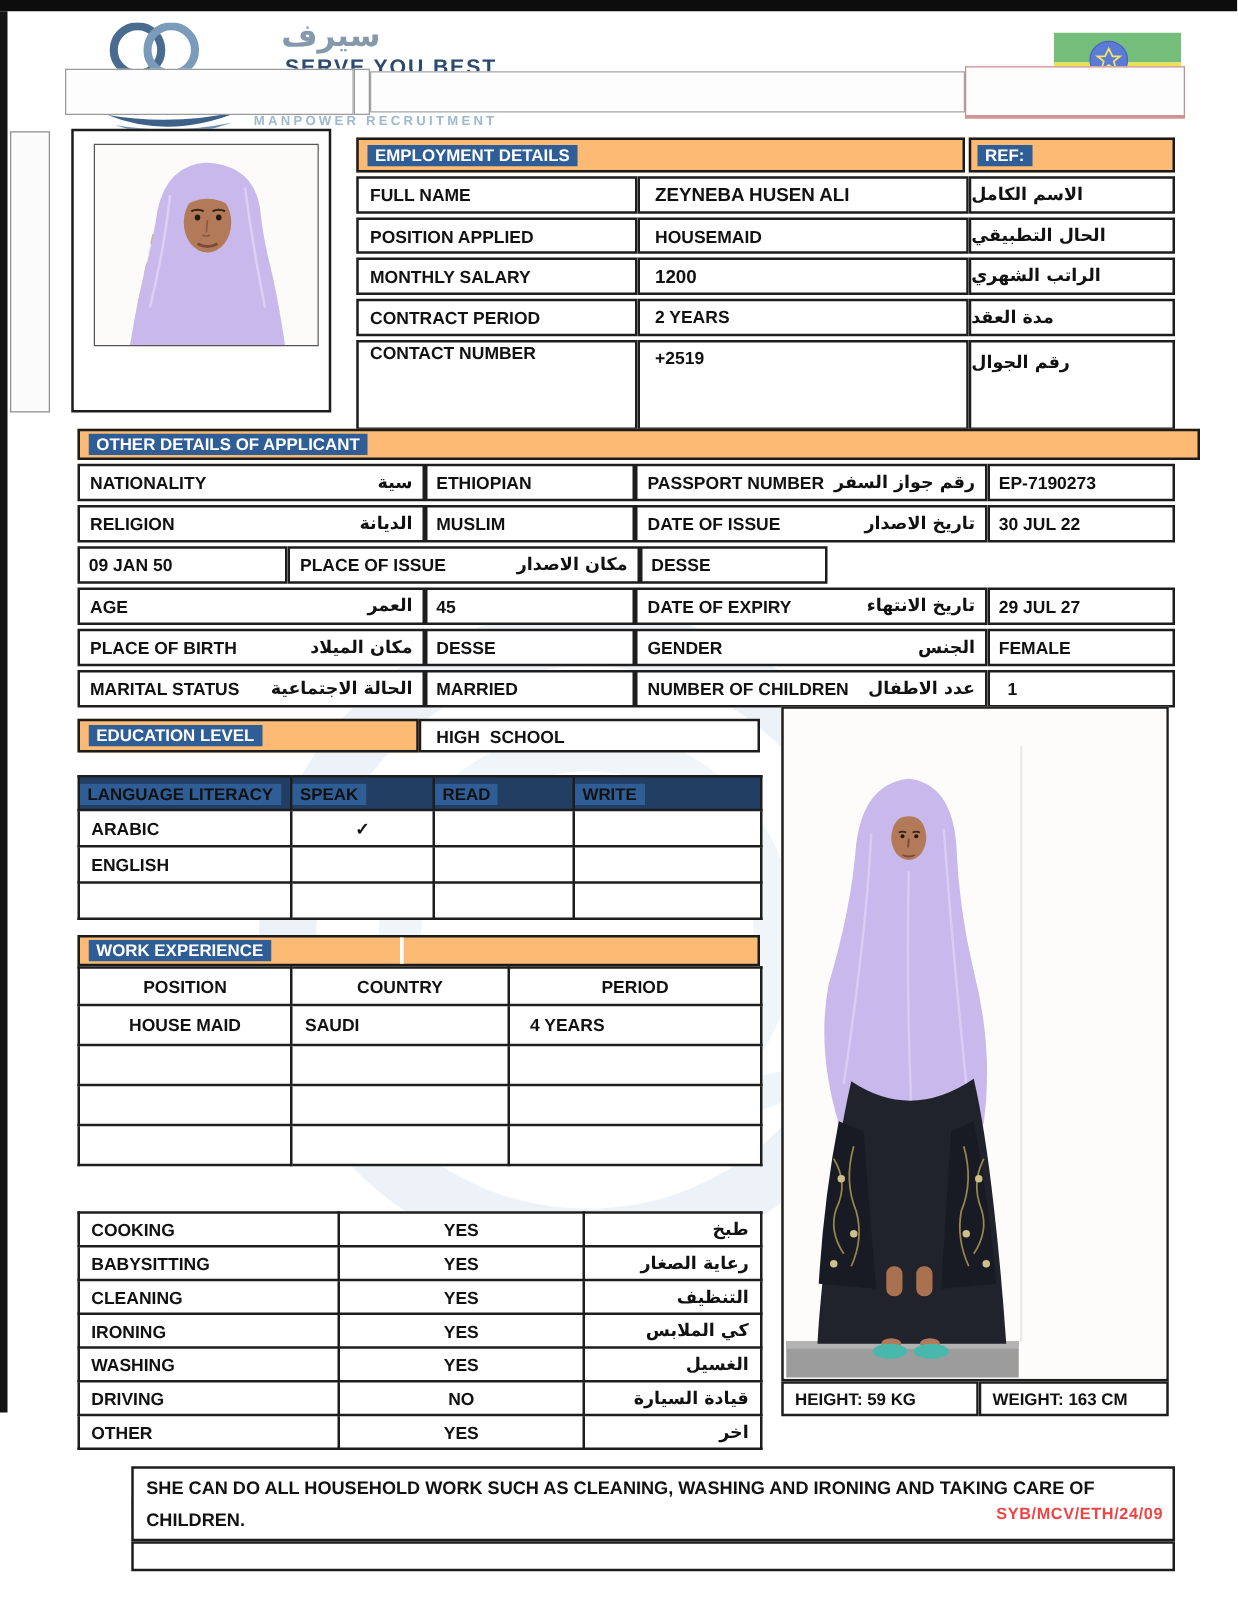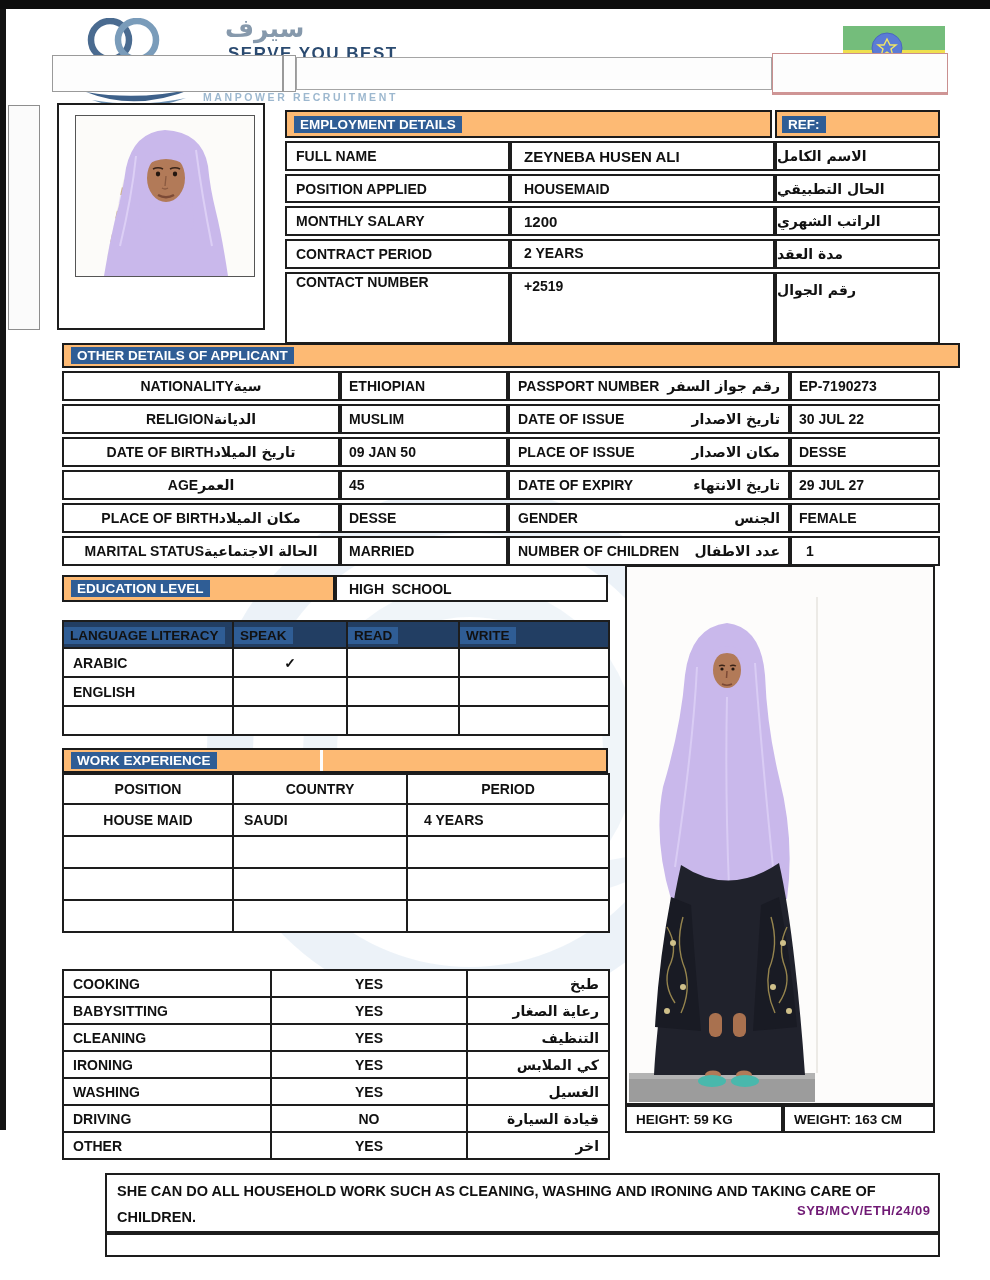--- a/index.html
+++ b/index.html
@@ -46,21 +46,21 @@
   .emp { left:285px; top:110px; width:655px; z-index:2; }
   .emp-hdr { display:flex; height:28px; }
   .emp-row { display:flex; margin-top:3px; }
   .emp-label { width:225px; padding-left:9px; }
   .emp-value { width:265px; padding-left:12px; font-size:15px; }
   .emp-ar { width:165px; justify-content:flex-end; padding-right:9px; }
 
   
   .od { left:62px; top:343px; width:898px; z-index:2; }
   .od-row { display:flex; margin-top:3px; height:30px; }
-  .od-l1 { width:278px; justify-content:center; padding:0 8px; }
+  .od-l1 { width:278px; justify-content:space-between; padding:0 8px; }
   .od-v1 { width:168px; padding-left:7px; }
   .od-l2 { width:282px; justify-content:space-between; padding:0 8px; }
   .od-v2 { width:150px; padding-left:7px; }
 
   
   .edu { left:62px; top:575px; width:546px; height:27px; display:flex; z-index:2; }
   .edu-bar { width:273px; height:27px; }
   .edu-val { width:273px; height:27px; padding-left:12px; white-space:pre; }
 
   
@@ -90,21 +90,21 @@
 
   
   .fullbody-frame { left:625px; top:565px; width:310px; height:540px; background:#fff; border:2px solid #1d1d1d; z-index:2; overflow:hidden; }
   .hw-row { left:625px; top:1105px; width:310px; height:28px; display:flex; z-index:2; }
   .hw-cell { font-size:13.5px; padding-left:9px; }
 
   
   .remarks-bar { left:105px; top:1150px; width:145px; height:23px; z-index:2; }
   .remarks-box { left:105px; top:1173px; width:835px; height:60px; border:2px solid #1d1d1d; background:#fff; z-index:2; padding:3px 10px; box-sizing:border-box; font-size:14.5px; font-weight:700; color:#111; line-height:1.8; }
   .remarks-empty { left:105px; top:1233px; width:835px; height:24px; border:2px solid #1d1d1d; background:#fff; z-index:2; }
-  .doc-code { left:797px; top:1203px; width:160px; color:#701a75; font-size:13px; font-weight:600; z-index:3; letter-spacing:0.5px; }
+  .doc-code { left:797px; top:1203px; width:160px; color:#ef4444; font-size:13px; font-weight:600; z-index:3; letter-spacing:0.5px; }
 </style>
 </head>
 <body>
 
 <div class="page">
 
   <div class="abs scan-top"></div>
   <div class="abs scan-left"></div>
 
   <div class="abs watermark">
@@ -232,24 +232,20 @@
           <span class="arl ar">الديانة</span>
         </div>
       <div class="cell od-v1 val">MUSLIM</div>
       <div class="cell od-l2">
           <span class="lbl">DATE OF ISSUE</span>
           <span class="arl ar">تاريخ الاصدار</span>
         </div>
       <div class="cell od-v2 val">30 JUL 22</div>
     </div>
     <div class="od-row">
-      <div class="cell od-l1">
-          <span class="lbl">DATE OF BIRTH</span>
-          <span class="arl ar">تاريخ الميلاد</span>
-        </div>
       <div class="cell od-v1 val">09 JAN 50</div>
       <div class="cell od-l2">
           <span class="lbl">PLACE OF ISSUE</span>
           <span class="arl ar">مكان الاصدار</span>
         </div>
       <div class="cell od-v2 val">DESSE</div>
     </div>
     <div class="od-row">
       <div class="cell od-l1">
           <span class="lbl">AGE</span>

